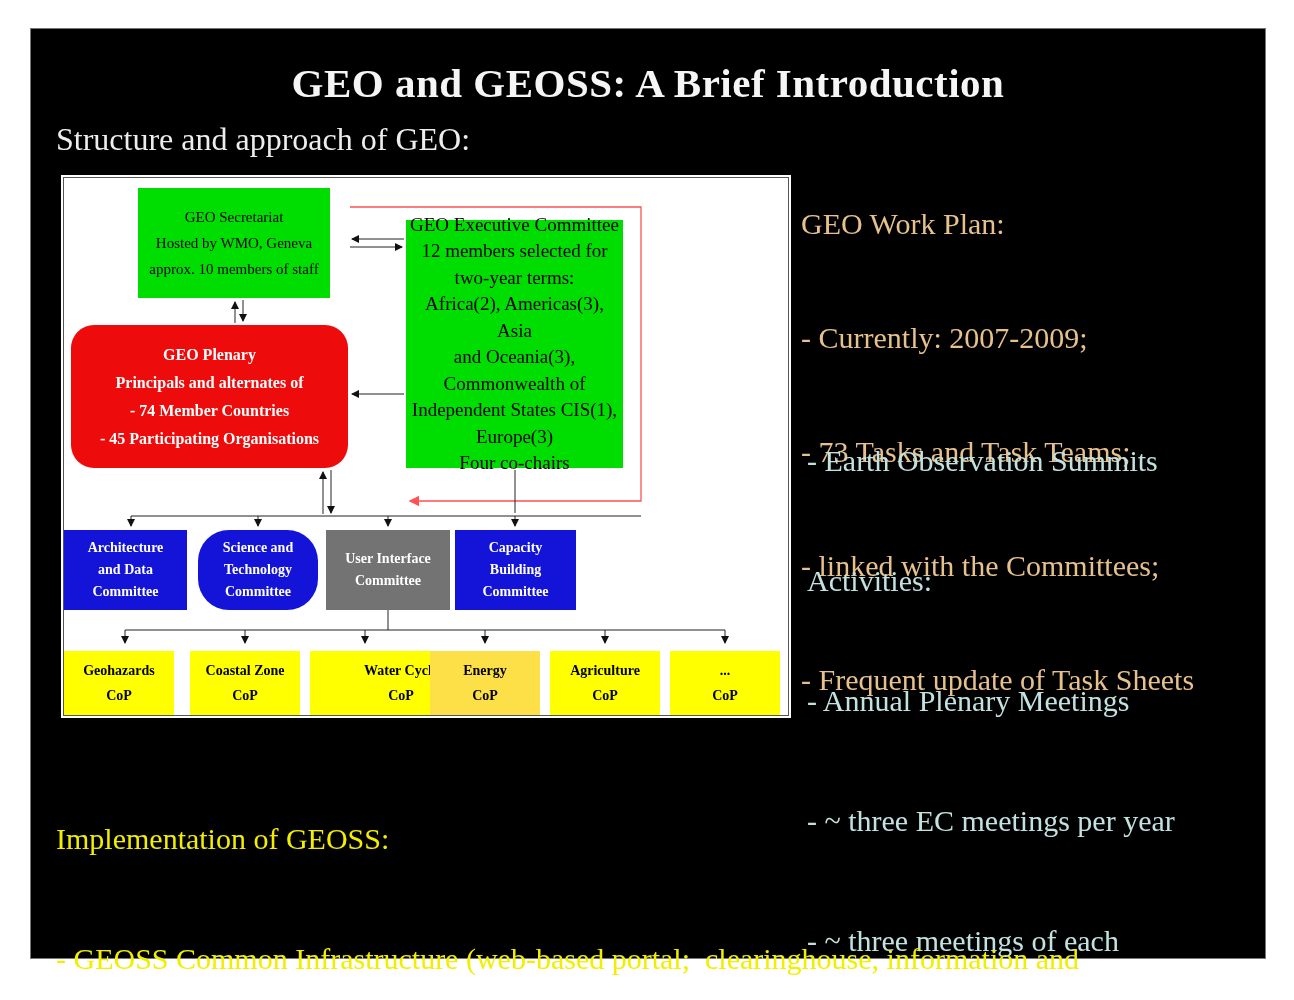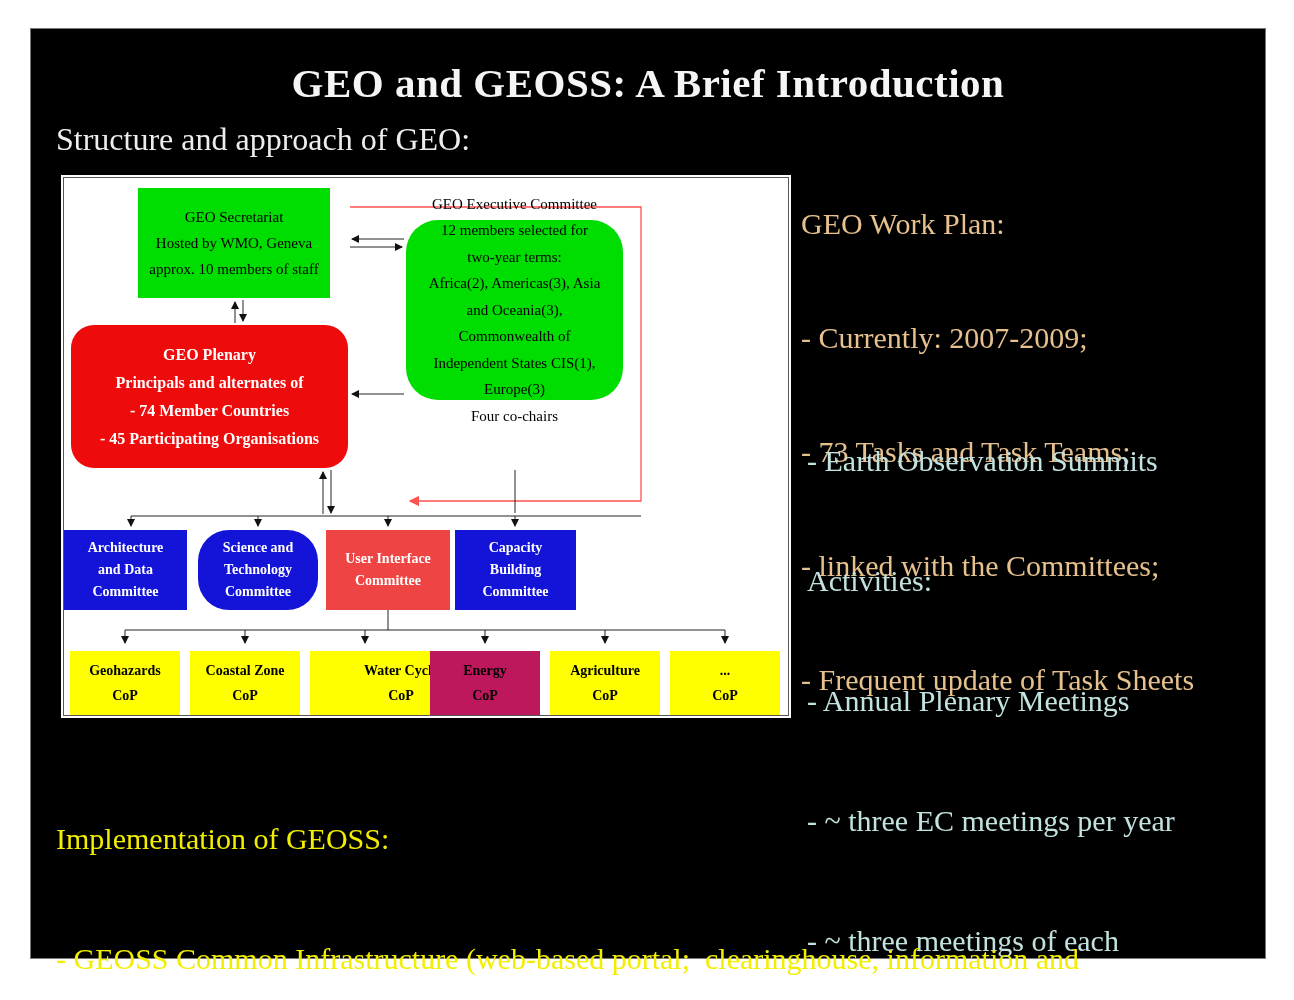--- a/index.html
+++ b/index.html
@@ -25,30 +25,30 @@
   }
   .panel::before {
     content:""; position:absolute; inset:2px; border:1px solid #555; pointer-events:none;
   }
   .panel svg { position:absolute; left:0; top:0; width:730px; height:543px; }
   .box {
     position:absolute; display:flex; flex-direction:column; justify-content:center;
     align-items:center; text-align:center; color:#000;
   }
   .sec  { left:77px;  top:13px;  width:192px; height:110px; font-size:15px; line-height:26px; }
-  .exec { left:345px; top:45px;  width:217px; height:180px; font-size:15px; line-height:26.5px;border-radius:32px; }
+  .exec { left:345px; top:45px;  width:217px; height:248px; font-size:19px; line-height:26.5px; }
   .plen { left:10px;  top:150px; width:277px; height:143px; font-size:16px; line-height:28px;
           color:#fff; font-weight:bold;border-radius:23px; }
   .committee { top:355px; height:80px; color:#fff; font-weight:bold; font-size:14px; line-height:22px; }
   .c1 { left:3px;   width:123px; }
   .c2 { left:137px; width:120px;border-radius:31px; }
   .c3 { left:265px; width:124px; }
   .c4 { left:394px; width:121px; }
   .cop { top:476px; width:110px; height:64px; font-weight:bold; font-size:14px; line-height:25px; }
-  .p1 { left:9px; } .p2 { left:129px; } .p3 { left:249px; }
+  .p1 { left:3px; } .p2 { left:129px; } .p3 { left:249px; }
   .p4 { left:369px; } .p5 { left:489px; } .p6 { left:609px; }
   
   .textblock { position:absolute; font-size:30px; white-space:pre-wrap; }
   .workplan { left:770px; top:100px; line-height:38px; color:#e6c08d; }
   .acts     { left:776px; top:332px; line-height:40px; color:#c2e2e0; }
   .impl     { left:25px;  top:710px; line-height:40px; width:1210px; color:#f2ee00; }
 </style>
 </head>
 <body>
 
@@ -130,21 +130,21 @@
       <div class="box committee c1" style="background-color: rgb(20, 20, 216);">
         <div>Architecture</div>
         <div>and Data</div>
         <div>Committee</div>
       </div>
       <div class="box committee c2" style="background-color: rgb(20, 20, 216);">
         <div>Science and</div>
         <div>Technology</div>
         <div>Committee</div>
       </div>
-      <div class="box committee c3" style="background-color: #ef4444; text-align: right;">
+      <div class="box committee c3" style="background-color: #737373; text-align: right;">
         <div>User Interface</div>
         <div>Committee</div>
       </div>
       <div class="box committee c4" style="background-color: rgb(20, 20, 216);">
         <div>Capacity</div>
         <div>Building</div>
         <div>Committee</div>
       </div>
 
       <div class="box cop p1" style="background-color: rgb(255, 255, 0);">
@@ -152,21 +152,21 @@
         <div>CoP</div>
       </div>
       <div class="box cop p2" style="background-color: rgb(255, 255, 0);">
         <div>Coastal Zone</div>
         <div>CoP</div>
       </div>
       <div class="box cop p3" style="background-color: rgb(255, 255, 0); padding-left: 36px;">
         <div>Water Cycle</div>
         <div>CoP</div>
       </div>
-      <div class="box cop p4" style="background-color: #be185d;">
+      <div class="box cop p4" style="background-color: #fde047;">
         <div>Energy</div>
         <div>CoP</div>
       </div>
       <div class="box cop p5" style="background-color: rgb(255, 255, 0);">
         <div>Agriculture</div>
         <div>CoP</div>
       </div>
       <div class="box cop p6" style="background-color: rgb(255, 255, 0);">
         <div>...</div>
         <div>CoP</div>

